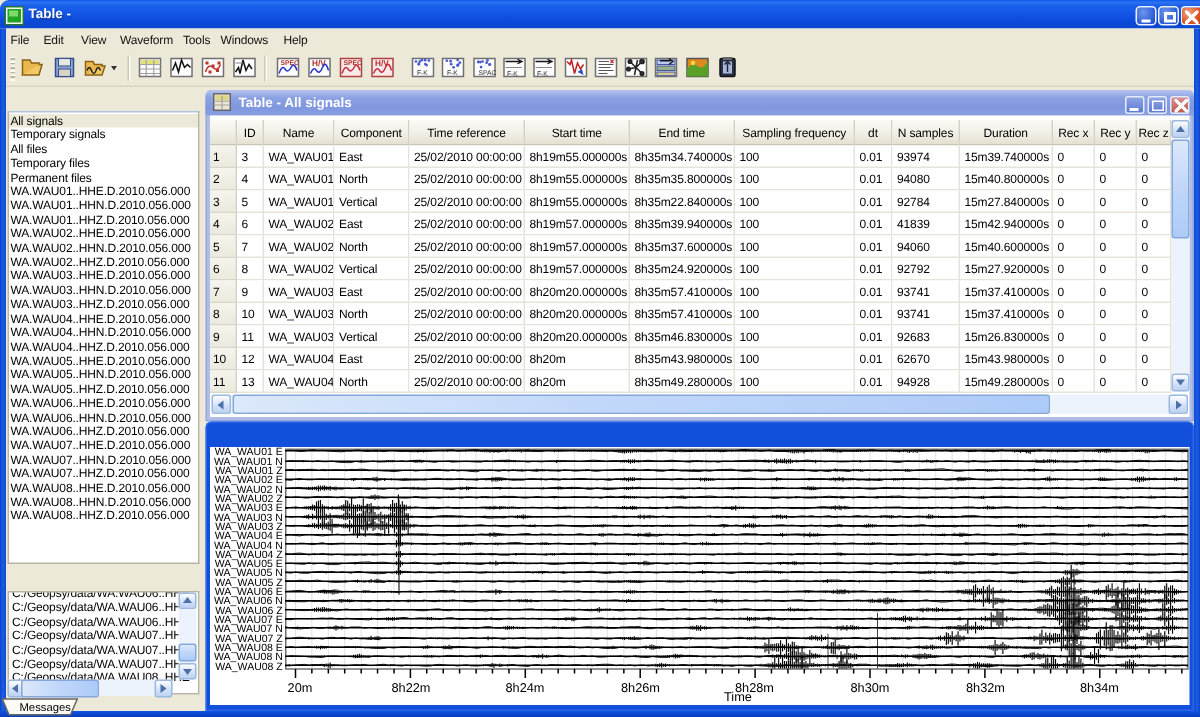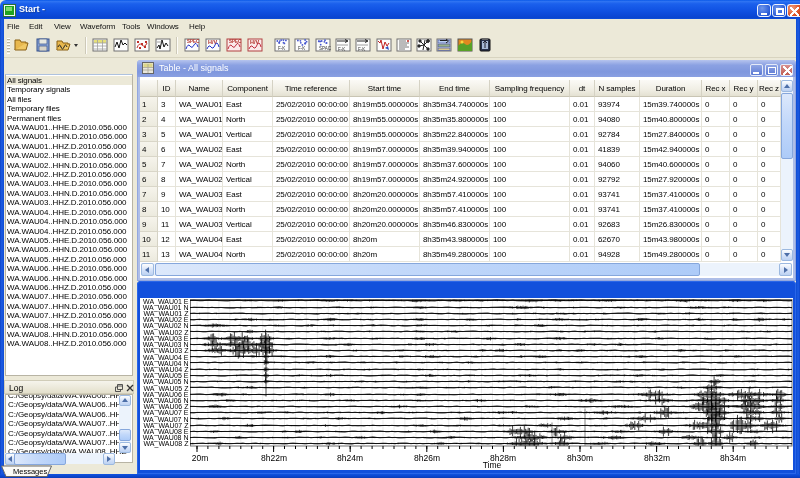--- a/index.html
+++ b/index.html
@@ -56,21 +56,21 @@
 .sthumb { position:absolute; background:linear-gradient(180deg,#dce8fb,#c2d8fa 45%,#adcbf8); border:1px solid #86a7dc; border-radius:2px; }
 .sthumbv { background:linear-gradient(90deg,#dce8fb,#c2d8fa 45%,#adcbf8); }
 .arr { position:absolute; width:0; height:0; }
 
 
 #msgtab { left:0; top:460px; width:60px; height:18px; }
 #msgtablabel { left:13px; top:467px; font-size:7.5px; color:#000; }
 
 
 .child { position:absolute; }
-.childtitle { position:absolute; left:0; top:0; right:0; height:17px; color:#fff; font-weight:normal; font-size:9px; }
+.childtitle { position:absolute; left:0; top:0; right:0; height:17px; color:#fff; font-weight:bold; font-size:9px; }
 .cbtn { position:absolute; top:4px; width:13px; height:12px; border-radius:2px; border:1px solid #dce6f8; }
 .cbtn b.mn { position:absolute; left:2px; top:7px; width:6px; height:2px; background:#fff; }
 .cbtn b.mx { position:absolute; left:2px; top:2px; width:8px; height:7px; border:1.5px solid #fff; }
 .cbtn b.cl { position:absolute; left:1.5px; top:1px; width:9px; height:9px;
   background:
    linear-gradient(45deg,transparent 40%,#fff 43%,#fff 57%,transparent 60%),
    linear-gradient(-45deg,transparent 40%,#fff 43%,#fff 57%,transparent 60%); }
 
 #tablewin { left:137px; top:60px; width:659px; height:221px;
   background:#aebee8; border-radius:4px 4px 0 0;
@@ -103,21 +103,21 @@
 </head>
 <body>
 
 <div class="abs" id="titlebar"></div>
 <div class="abs" id="frameL"></div>
 <div class="abs" id="frameR"></div>
 <div class="abs" id="frameB"></div>
 <div class="abs" id="appicon">
     <i></i>
   </div>
-<div class="abs" id="apptitle">Start -</div>
+<div class="abs" id="apptitle">Table -</div>
 <div class="abs capbtn" id="btnmin">
     <b></b>
   </div>
 <div class="abs capbtn" id="btnmax">
     <b></b>
   </div>
 <div class="abs capbtn" id="btnclose">
     <b></b>
   </div>
 
@@ -342,29 +342,20 @@
   <div class="sb" style="left:1px;top:363px;width:127px;height:12px">
     <div class="sbtn" style="left:0;top:0;width:12px;height:12px"></div>
     <div class="arr" style="left:3px;top:3px;border-top:3px solid transparent;border-bottom:3px solid transparent;border-right:4px solid #4d6fa8"></div>
     <div class="sthumb sthumbv" style="left:13px;top:0;width:50px;height:12px"></div>
     <div class="sbtn" style="left:115px;top:0;width:12px;height:12px"></div>
     <div class="arr" style="left:119px;top:3px;border-top:3px solid transparent;border-bottom:3px solid transparent;border-left:4px solid #4d6fa8"></div>
   </div>
 </div>
 
 <div class="abs" id="logpanel">
-  <div class="docktitle" id="logtitle">
-      <span style="position:absolute;left:4px;top:2px">Log</span>
-    <svg class="dockx" style="left:110px;top:3px" viewBox="0 0 8 8">
-        <path d="M2.5 0.5h5v5h-5z M2.5 2h5 M0.5 3h2 M0.5 3v4.5h5v-2" fill="none" stroke="#444" stroke-width="0.9"></path>
-      </svg>
-    <svg class="dockx" style="left:121px;top:3px" viewBox="0 0 8 8">
-        <path d="M1 1l6 6M7 1l-6 6" stroke="#333" stroke-width="1.3"></path>
-      </svg>
-  </div>
   <div id="loglist" style="padding-top:0"><div style="margin-top:-4px">C:/Geopsy/data/WA.WAU06..HHE</div>C:/Geopsy/data/WA.WAU06..HHN<br>C:/Geopsy/data/WA.WAU06..HHZ<br>C:/Geopsy/data/WA.WAU07..HHE<br>C:/Geopsy/data/WA.WAU07..HHN<br>C:/Geopsy/data/WA.WAU07..HHZ<br>C:/Geopsy/data/WA.WAU08..HHE</div>
 
   <div class="sb" style="left:115px;top:15px;width:12px;height:58px">
     <div class="sbtn" style="left:0;top:0;width:12px;height:11px"></div>
     <div class="arr" style="left:3px;top:3px;border-left:3px solid transparent;border-right:3px solid transparent;border-bottom:4px solid #4d6fa8"></div>
     <div class="sthumb" style="left:0;top:34px;width:12px;height:12px"></div>
     <div class="sbtn" style="left:0;top:47px;width:12px;height:11px"></div>
     <div class="arr" style="left:3px;top:51px;border-left:3px solid transparent;border-right:3px solid transparent;border-top:4px solid #4d6fa8"></div>
   </div>
 

